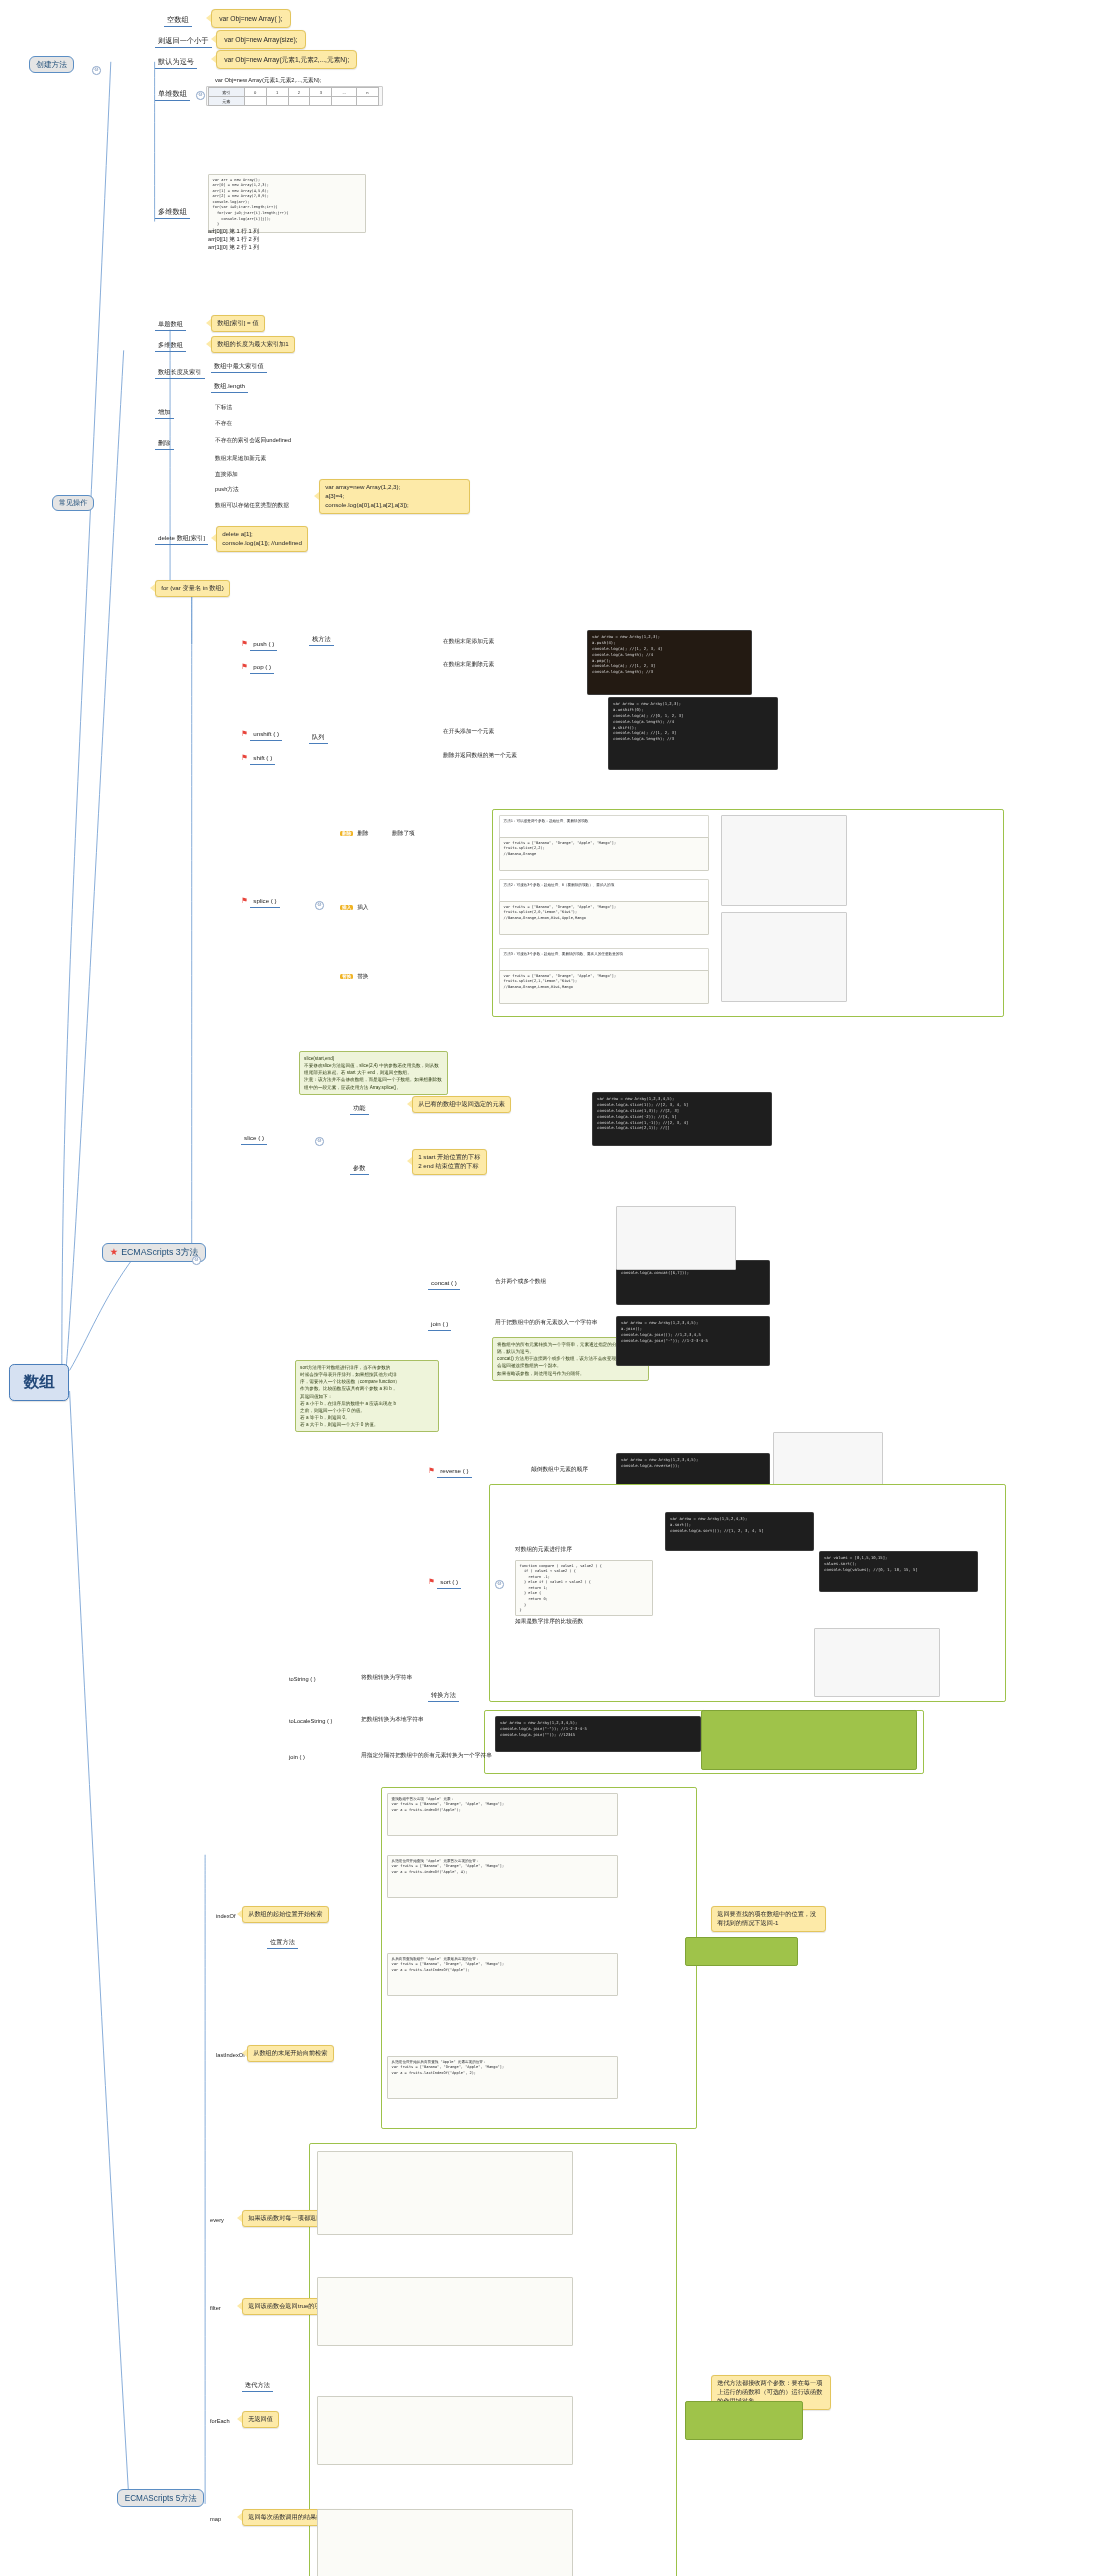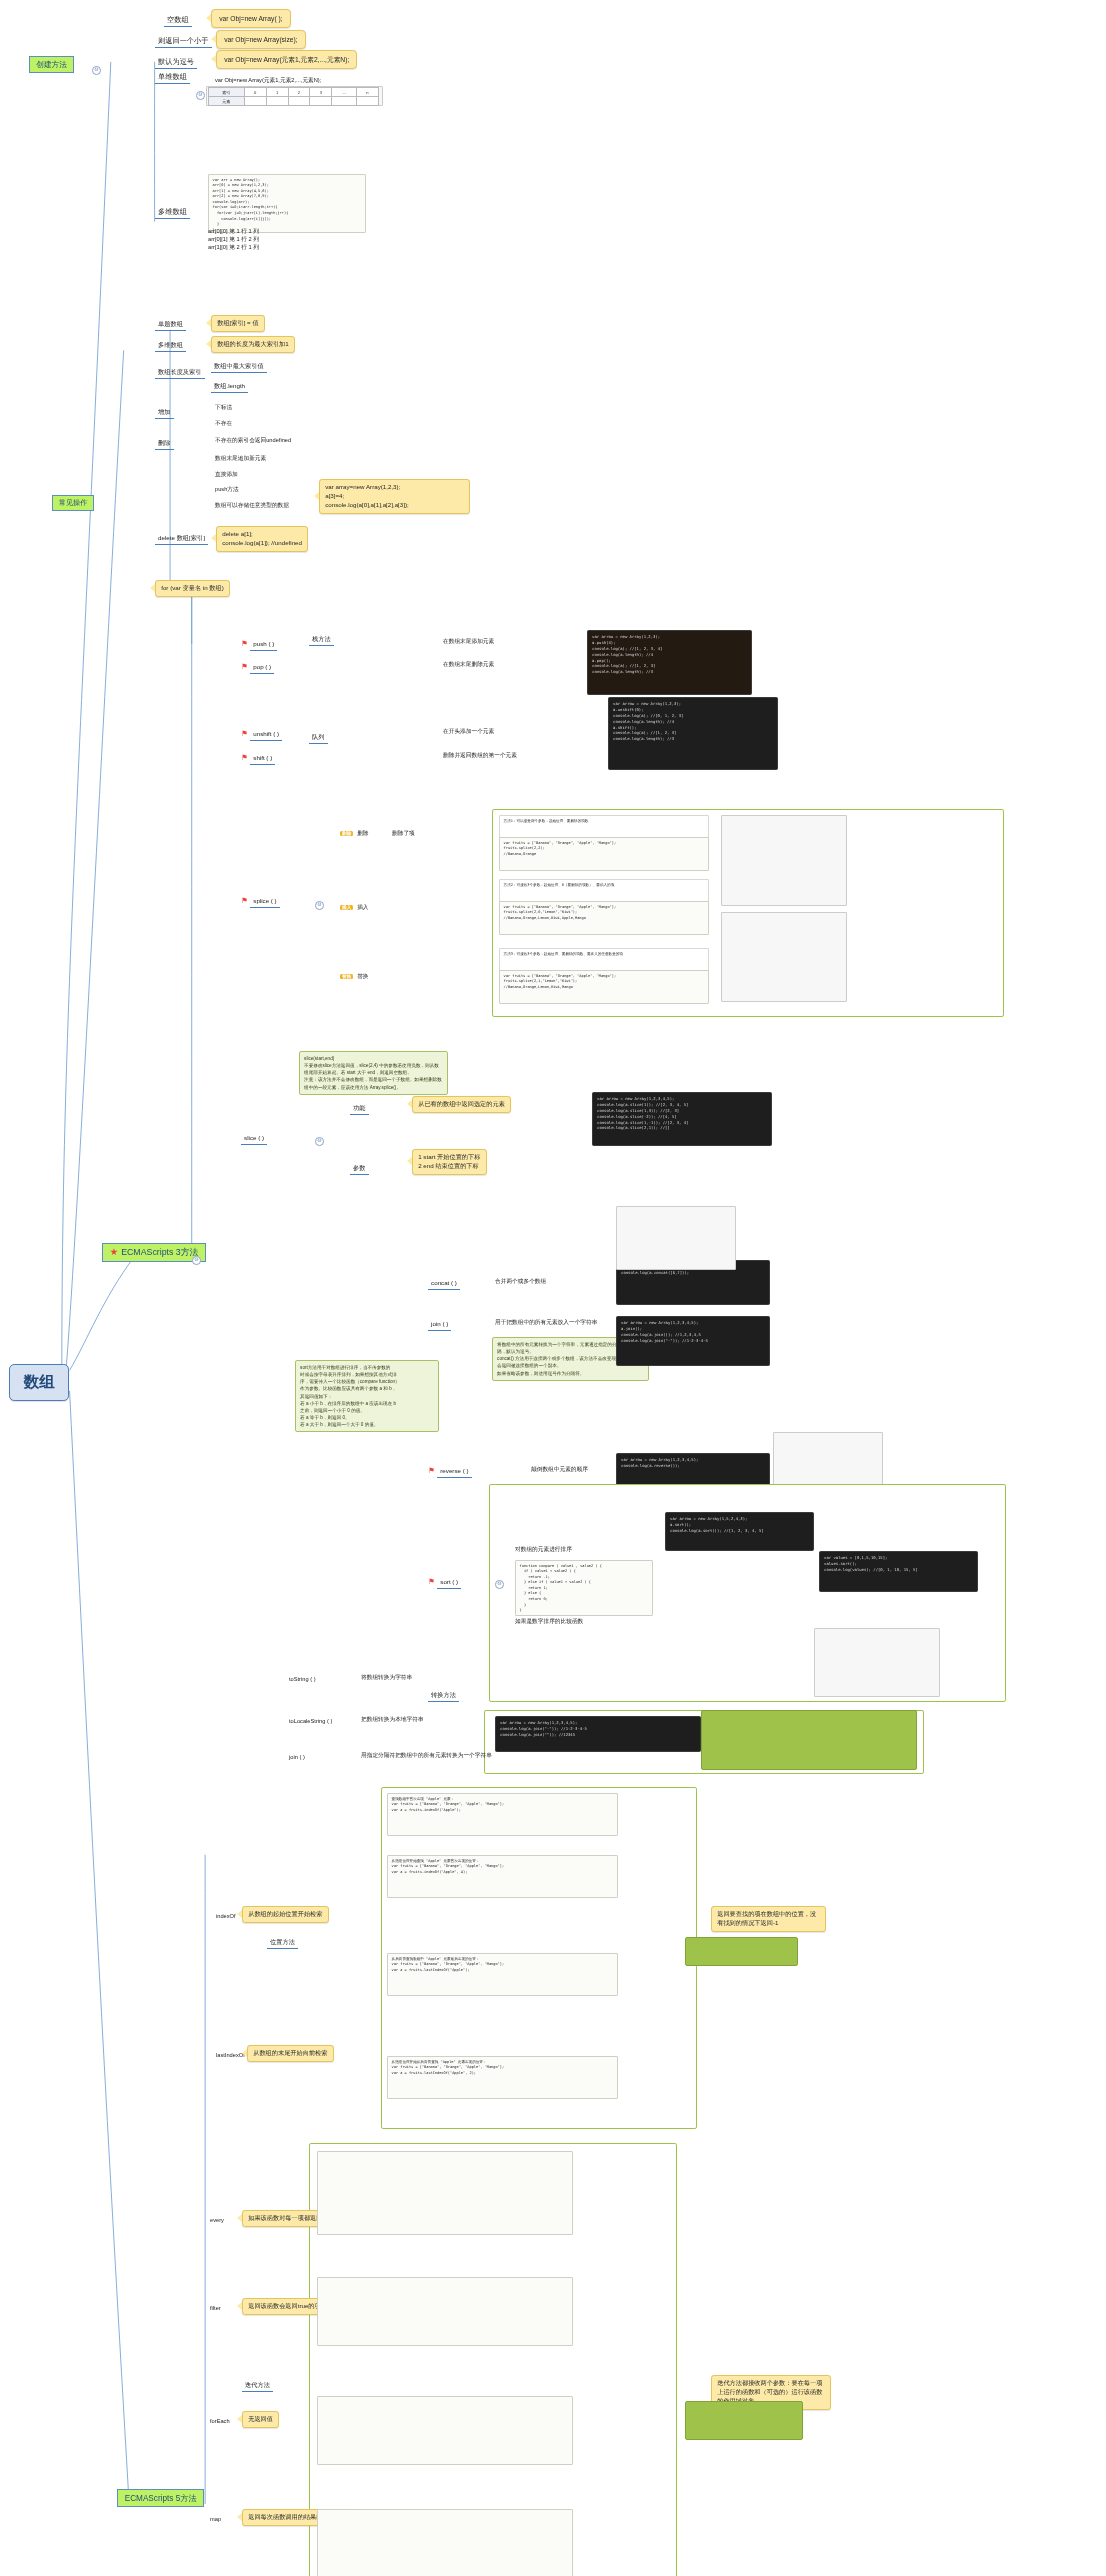--- a/index.html
+++ b/index.html
@@ -8,21 +8,21 @@
 
   
   .node{position:absolute;white-space:nowrap;}
 
   .root-node{
     background:#d6e1f2;border:1.3px solid #4a7ebb;border-radius:5.2px;
     color:#23497a;font-size:15.5px;font-weight:bold;padding:7.2px 13.4px;
     text-align:center;box-shadow:0 0.5px 1px rgba(0,0,0,.12);
   }
   .main-node{
-    background:#bef264;border:1px solid #5b8ec4;border-radius:0;
+    background:#e5e5e5;border:1px solid #5b8ec4;border-radius:6px;
     color:#1f4e79;font-size:10.8px;padding:3.6px 8.2px;display:flex;align-items:center;gap:3.1px;
   }
   .branch-label{
     color:#1a1a1a;font-size:8.8px;padding:0.5px 3.1px 2.1px 3.1px;
     border-bottom:2.1px solid #4a7ebb;display:inline-block;line-height:1.25;
   }
   .branch-label.small{font-size:7.2px;border-bottom-width:1.5px;}
   .branch-label.tiny{font-size:6.2px;border-bottom-width:1px;}
   .plain-label{color:#1a1a1a;font-size:7.2px;}
   .plain-label.tiny{font-size:5.7px;}
@@ -140,21 +140,21 @@
   <div class="node" style="left:155px;top:35px;">
     <span class="branch-label small">则返回一个小于</span>
   </div>
   <div class="callout" style="left:216px;top:30px;font-size:6.7px;">var Obj=new Array(size);</div>
 
   <div class="node" style="left:155px;top:56px;">
     <span class="branch-label small">默认为逗号</span>
   </div>
   <div class="callout" style="left:216px;top:50px;font-size:6.7px;">var Obj=new Array(元素1,元素2,...,元素N);</div>
 
-  <div class="node" style="left:155px;top:71px;">
+  <div class="node" style="left:155px;top:88px;">
     <span class="branch-label small">单维数组</span>
   </div>
   <div class="collapse" style="left:196px;top:91px;">⊖</div>
   <div class="plain-label tiny" style="position:absolute;left:215px;top:77px;">var Obj=new Array(元素1,元素2,...,元素N);</div>
 
   <div class="img-panel" style="left:206px;top:86px;width:175px;height:17.5px;"></div>
   <table class="mini-table" style="left:208px;top:87px;width:171px;">
     <tbody>
         <tr>
       <td class="hd">索引</td>

